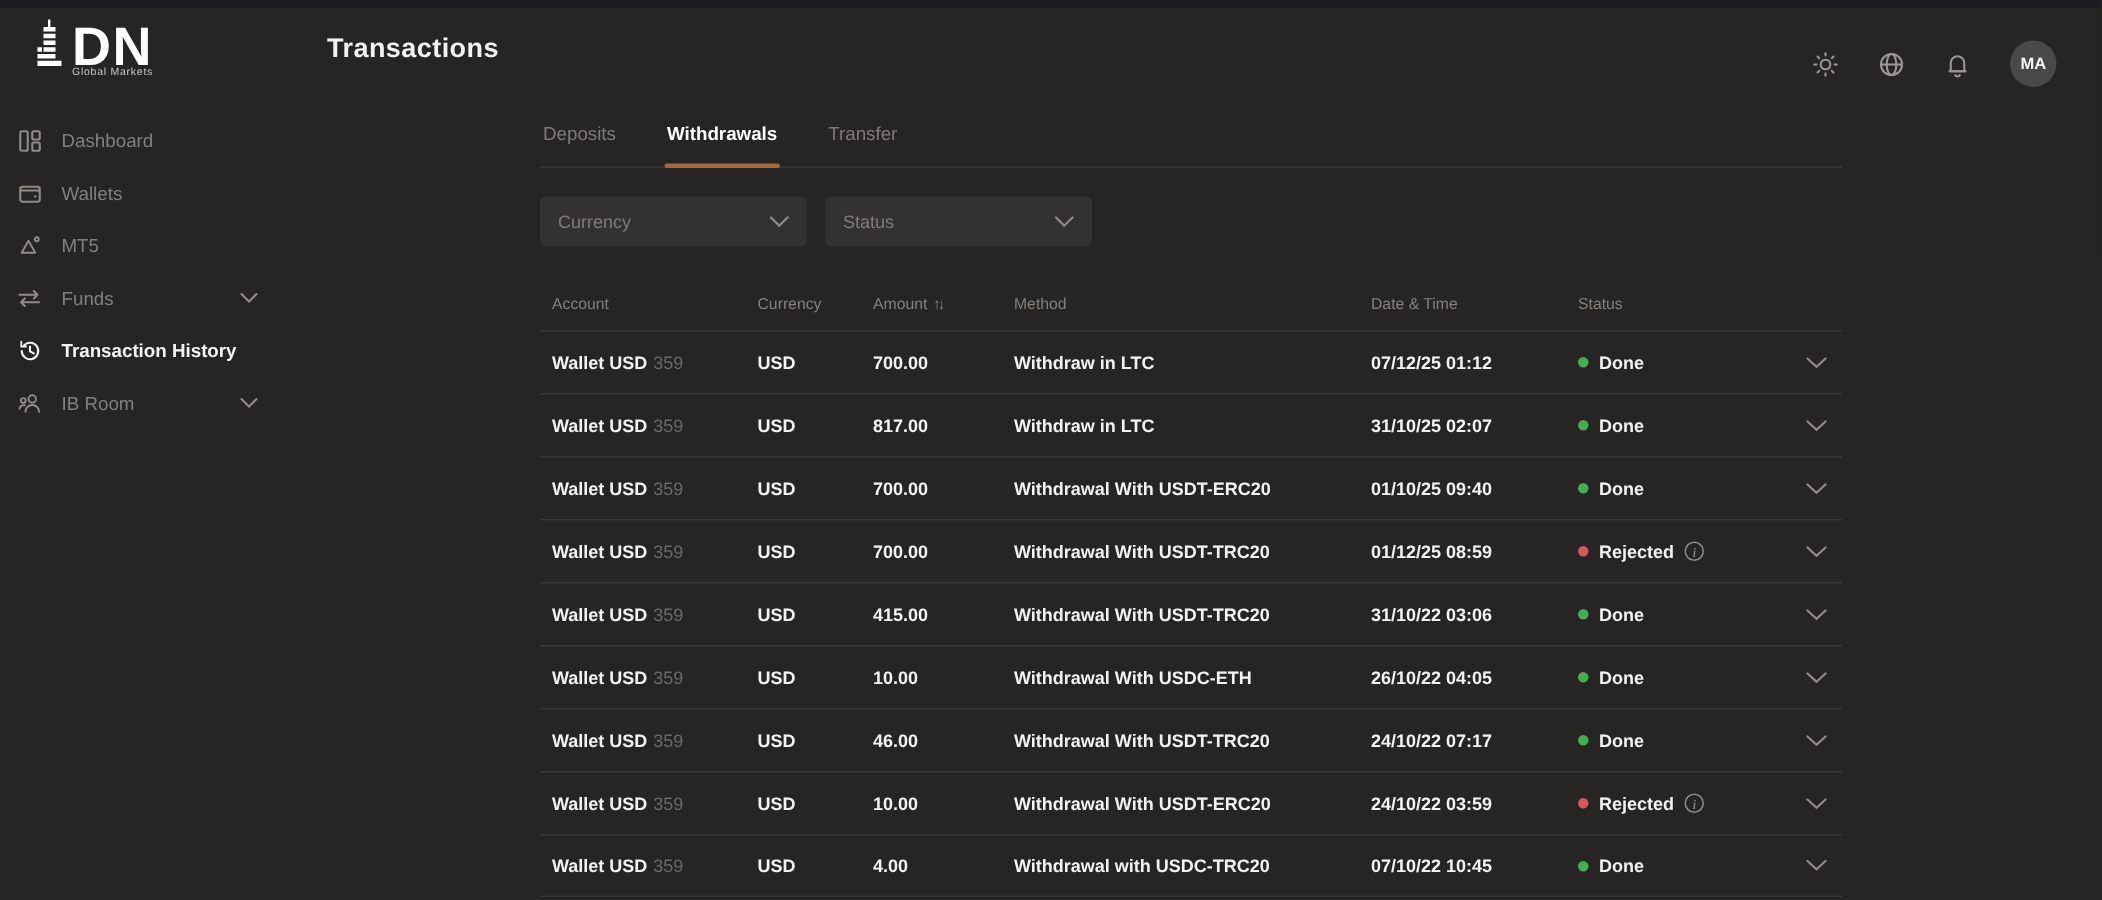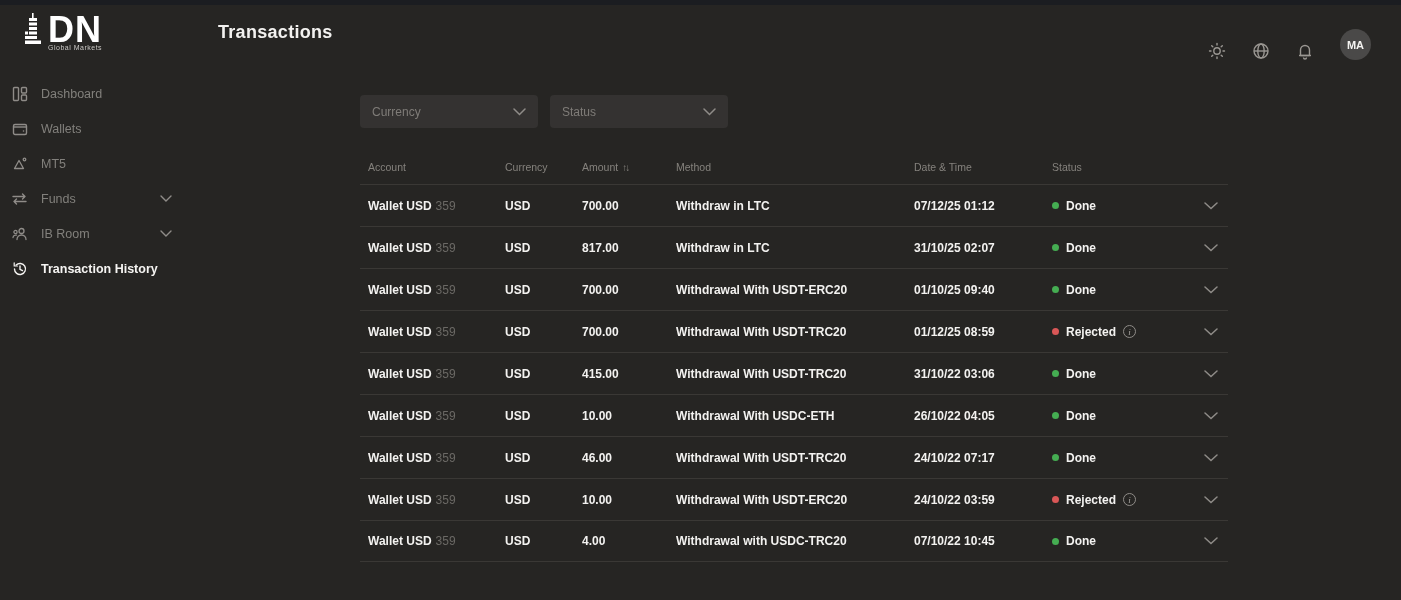--- a/index.html
+++ b/index.html
@@ -14,21 +14,21 @@
 
   
   .topbar { position:absolute; top:5px; left:0; width:100%; height:55px; display:flex; align-items:center; }
   .logo { position:absolute; left:24px; top:6px; display:flex; align-items:flex-end; }
   .logo-mark { margin-right:2px; }
   .logo-texts { display:flex; flex-direction:column; align-items:flex-start; }
   .logo-text { font-size:36px; font-weight:bold; letter-spacing:1px; line-height:26px; color:#ffffff; }
   .logo-subtext { font-size:7px; color:#c9c7c4; letter-spacing:0.5px; margin-top:1px; align-self:flex-end; }
   .page-title { position:absolute; left:218px; top:0; height:55px; display:flex; align-items:center;
                 font-size:18px; font-weight:bold; letter-spacing:0.3px; }
-  .topbar-right { position:absolute; right:30px; top:0; height:55px; display:flex; align-items:flex-end; gap:26px; }
+  .topbar-right { position:absolute; right:30px; top:10px; height:55px; display:flex; align-items:center; gap:26px; }
   .icon-btn { width:18px; height:18px; display:flex; align-items:center; justify-content:center; cursor:pointer; }
   .avatar { width:31px; height:31px; border-radius:50%; background:#4a4948; color:#f5f4f2;
             display:flex; align-items:center; justify-content:center; font-size:11px; font-weight:bold; cursor:pointer; }
 
   
   .sidebar { position:absolute; left:0; top:76px; width:210px; }
   .side-item { height:35px; display:flex; align-items:center; padding-left:11px; cursor:pointer; color:#82807c; font-size:12.5px; }
   .side-item .si-icon { width:17px; height:17px; margin-right:13px; display:flex; align-items:center; justify-content:center; }
   .side-item svg { stroke:#8f8c88; }
   .side-item.active { color:#f5f4f2; font-weight:bold; }
@@ -164,50 +164,55 @@
         <path d="M15 10.5 L3 10.5 M5.5 8 L3 10.5 L5.5 13"></path>
       </svg>
     </span>
     <span>Funds</span>
     <span class="side-chevron">
       <svg width="12" height="7" viewBox="0 0 12 7" fill="none" stroke="#8f8c88" stroke-width="1.4" stroke-linecap="round">
           <path d="M1 1 L6 6 L11 1"></path>
         </svg>
     </span>
   </div>
+  <div class="side-item active">
+    <span class="si-icon">
+      <svg width="16" height="16" viewBox="0 0 16 16" fill="none" stroke-width="1.4" stroke-linecap="round">
+        <path d="M2.5 8 a5.5 5.5 0 1 0 1.6 -3.9"></path>
+        <path d="M2.2 1.8 L2.2 5 L5.4 5" stroke-width="1.2"></path>
+        <path d="M8 5 L8 8.3 L10.5 9.6"></path>
+      </svg>
+    </span>
+    <span>Transaction History</span>
+  </div>
   <div class="side-item">
     <span class="si-icon">
       <svg width="16" height="16" viewBox="0 0 16 16" fill="none" stroke-width="1.3" stroke-linecap="round">
         <circle cx="9.5" cy="5" r="2.5"></circle>
         <path d="M5 13.5 a4.5 4.5 0 0 1 9 0"></path>
         <circle cx="3.5" cy="6" r="1.6"></circle>
         <path d="M1 11.5 a2.8 2.8 0 0 1 3.5 -2.3"></path>
       </svg>
     </span>
     <span>IB Room</span>
     <span class="side-chevron">
       <svg width="12" height="7" viewBox="0 0 12 7" fill="none" stroke="#8f8c88" stroke-width="1.4" stroke-linecap="round">
           <path d="M1 1 L6 6 L11 1"></path>
         </svg>
     </span>
   </div>
-  <div class="side-item active">
-    <span class="si-icon">
-      <svg width="16" height="16" viewBox="0 0 16 16" fill="none" stroke-width="1.4" stroke-linecap="round">
-        <path d="M2.5 8 a5.5 5.5 0 1 0 1.6 -3.9"></path>
-        <path d="M2.2 1.8 L2.2 5 L5.4 5" stroke-width="1.2"></path>
-        <path d="M8 5 L8 8.3 L10.5 9.6"></path>
-      </svg>
-    </span>
-    <span>Transaction History</span>
-  </div>
 </div>
 
 <div class="main">
 
+  <div class="tabs">
+    <div class="tab">Deposits</div>
+    <div class="tab active">Withdrawals</div>
+    <div class="tab">Transfer</div>
+  </div>
 
   <div class="filters">
     <div class="dropdown">
       <span class="dd-label">Currency</span>
       <span style="display:flex;">
         <svg width="13" height="8" viewBox="0 0 13 8" fill="none" stroke="#8f8c88" stroke-width="1.5" stroke-linecap="round">
             <path d="M1 1 L6.5 6.5 L12 1"></path>
           </svg>
       </span>
     </div>

